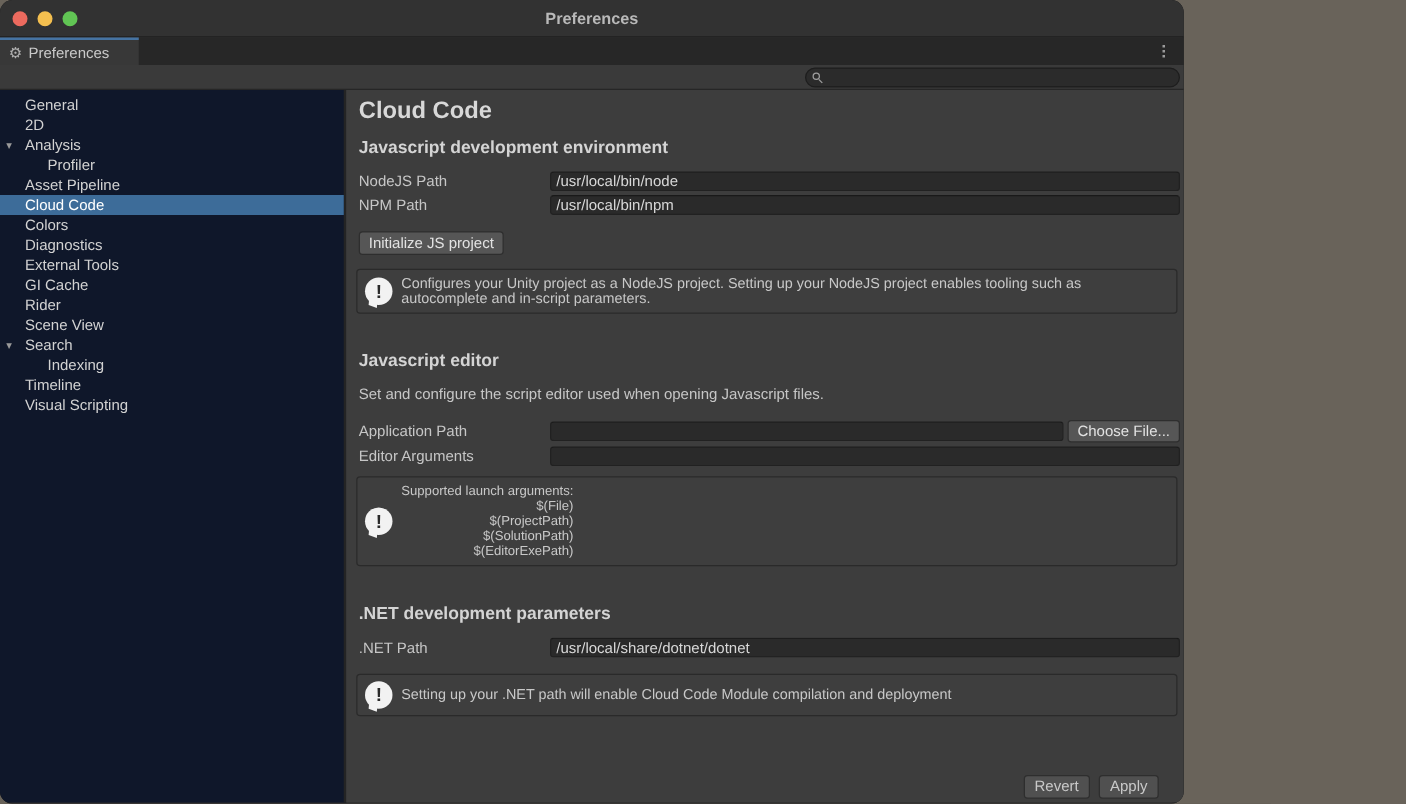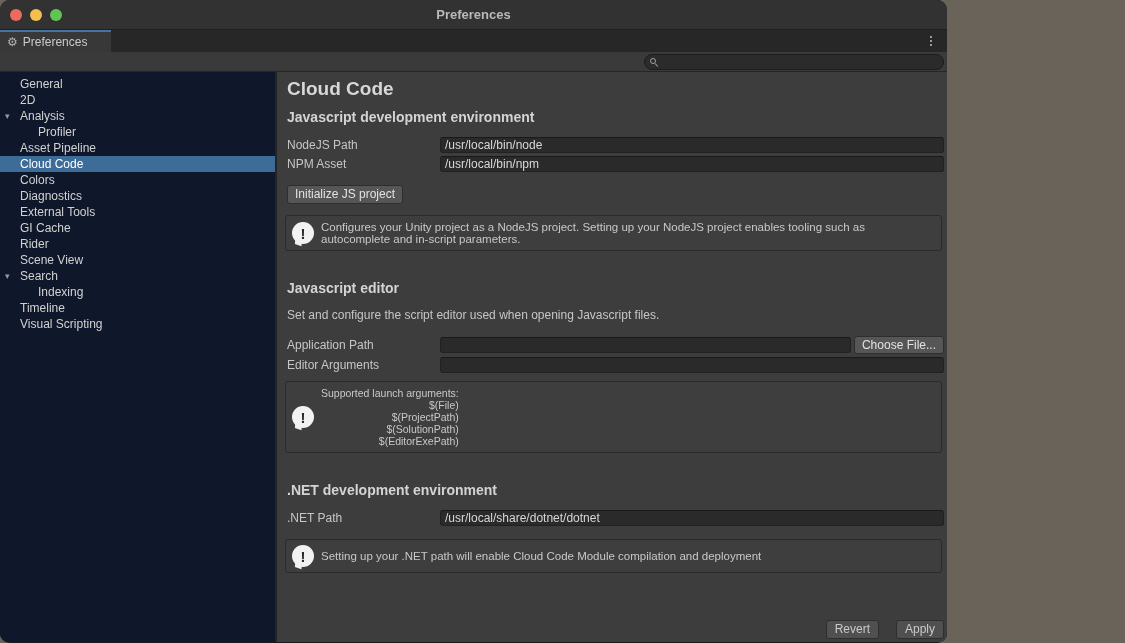--- a/index.html
+++ b/index.html
@@ -91,21 +91,21 @@
   }
   .bubble .tail {
     position:absolute; left:3px; bottom:-1px; width:7px; height:7px;
     background:#f2f2f2; transform:rotate(20deg) skew(15deg);
   }
   
   .mag { width:9px; height:9px; position:relative; flex:none; }
   .mag .lens { position:absolute; left:0; top:0; width:6px; height:6px; border:1px solid #a0a0a0; border-radius:50%; }
   .mag .handle { position:absolute; left:5px; top:5px; width:4px; height:1px; background:#a0a0a0; transform:rotate(45deg); transform-origin:left center; }
   
-  .footer { position:absolute; right:3px; bottom:3px; display:flex; gap:17px; }
+  .footer { position:absolute; right:20px; bottom:3px; display:flex; gap:7px; }
   .footer .btn { background:#505050; color:#c9c9c9; padding:1px 8px 2px; }
 </style>
 </head>
 <body>
 
 <div class="window">
 
   <div class="titlebar">
     <div class="traffic">
       <span class="tl-red"></span>
@@ -167,21 +167,21 @@
     <div class="main">
       <div class="h1">Cloud Code</div>
 
       <div class="h2">Javascript development environment</div>
 
       <div class="frow first">
         <span class="flabel">NodeJS Path</span>
         <input class="tinput" value="/usr/local/bin/node" style="">
       </div>
       <div class="frow">
-        <span class="flabel">NPM Asset</span>
+        <span class="flabel">NPM Path</span>
         <input class="tinput" value="/usr/local/bin/npm" style="">
       </div>
 
       <button class="btn init">Initialize JS project</button>
 
       <div class="infobox">
         <span class="bubble">
           <span class="tail"></span>
           <span class="circle">!</span>
         </span>
@@ -208,21 +208,21 @@
         </span>
         <div class="info-lines">
           <div>Supported launch arguments:</div>
           <div class="arg">$(File)</div>
           <div class="arg">$(ProjectPath)</div>
           <div class="arg">$(SolutionPath)</div>
           <div class="arg">$(EditorExePath)</div>
         </div>
       </div>
 
-      <div class="h2 spaced">.NET development environment</div>
+      <div class="h2 spaced">.NET development parameters</div>
 
       <div class="frow first">
         <span class="flabel">.NET Path</span>
         <input class="tinput" value="/usr/local/share/dotnet/dotnet" style="">
       </div>
 
       <div class="infobox" style="margin-top:13px;">
         <span class="bubble">
           <span class="tail"></span>
           <span class="circle">!</span>

